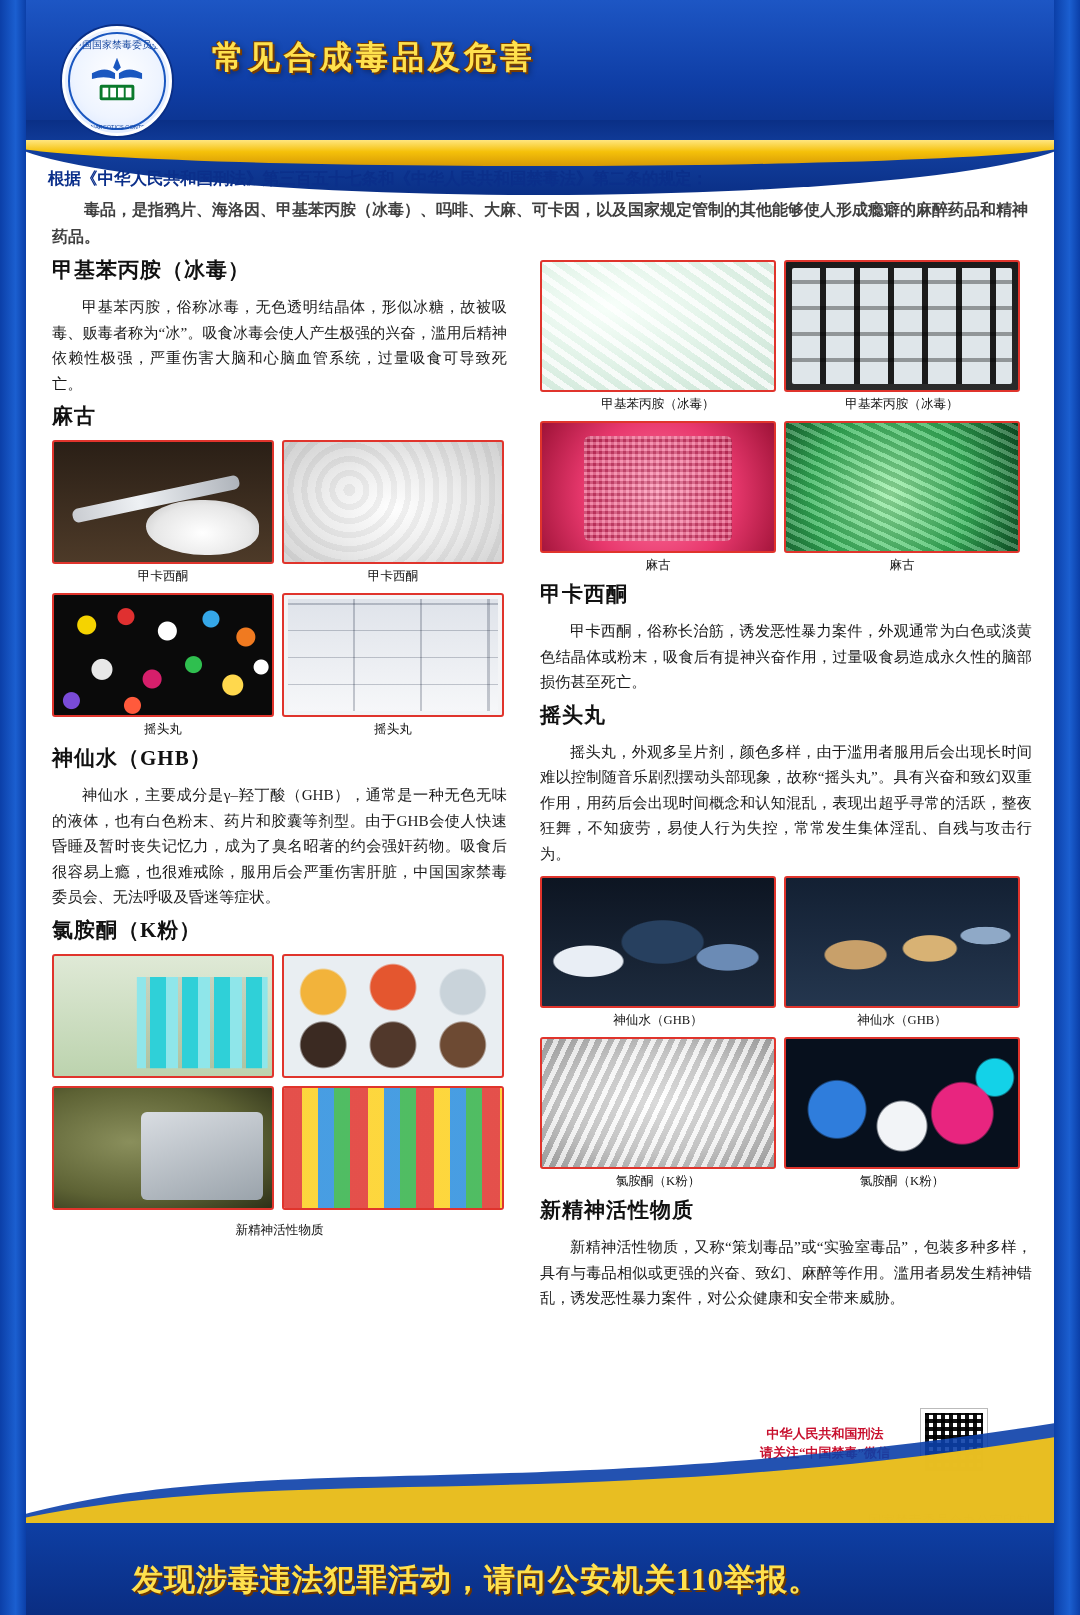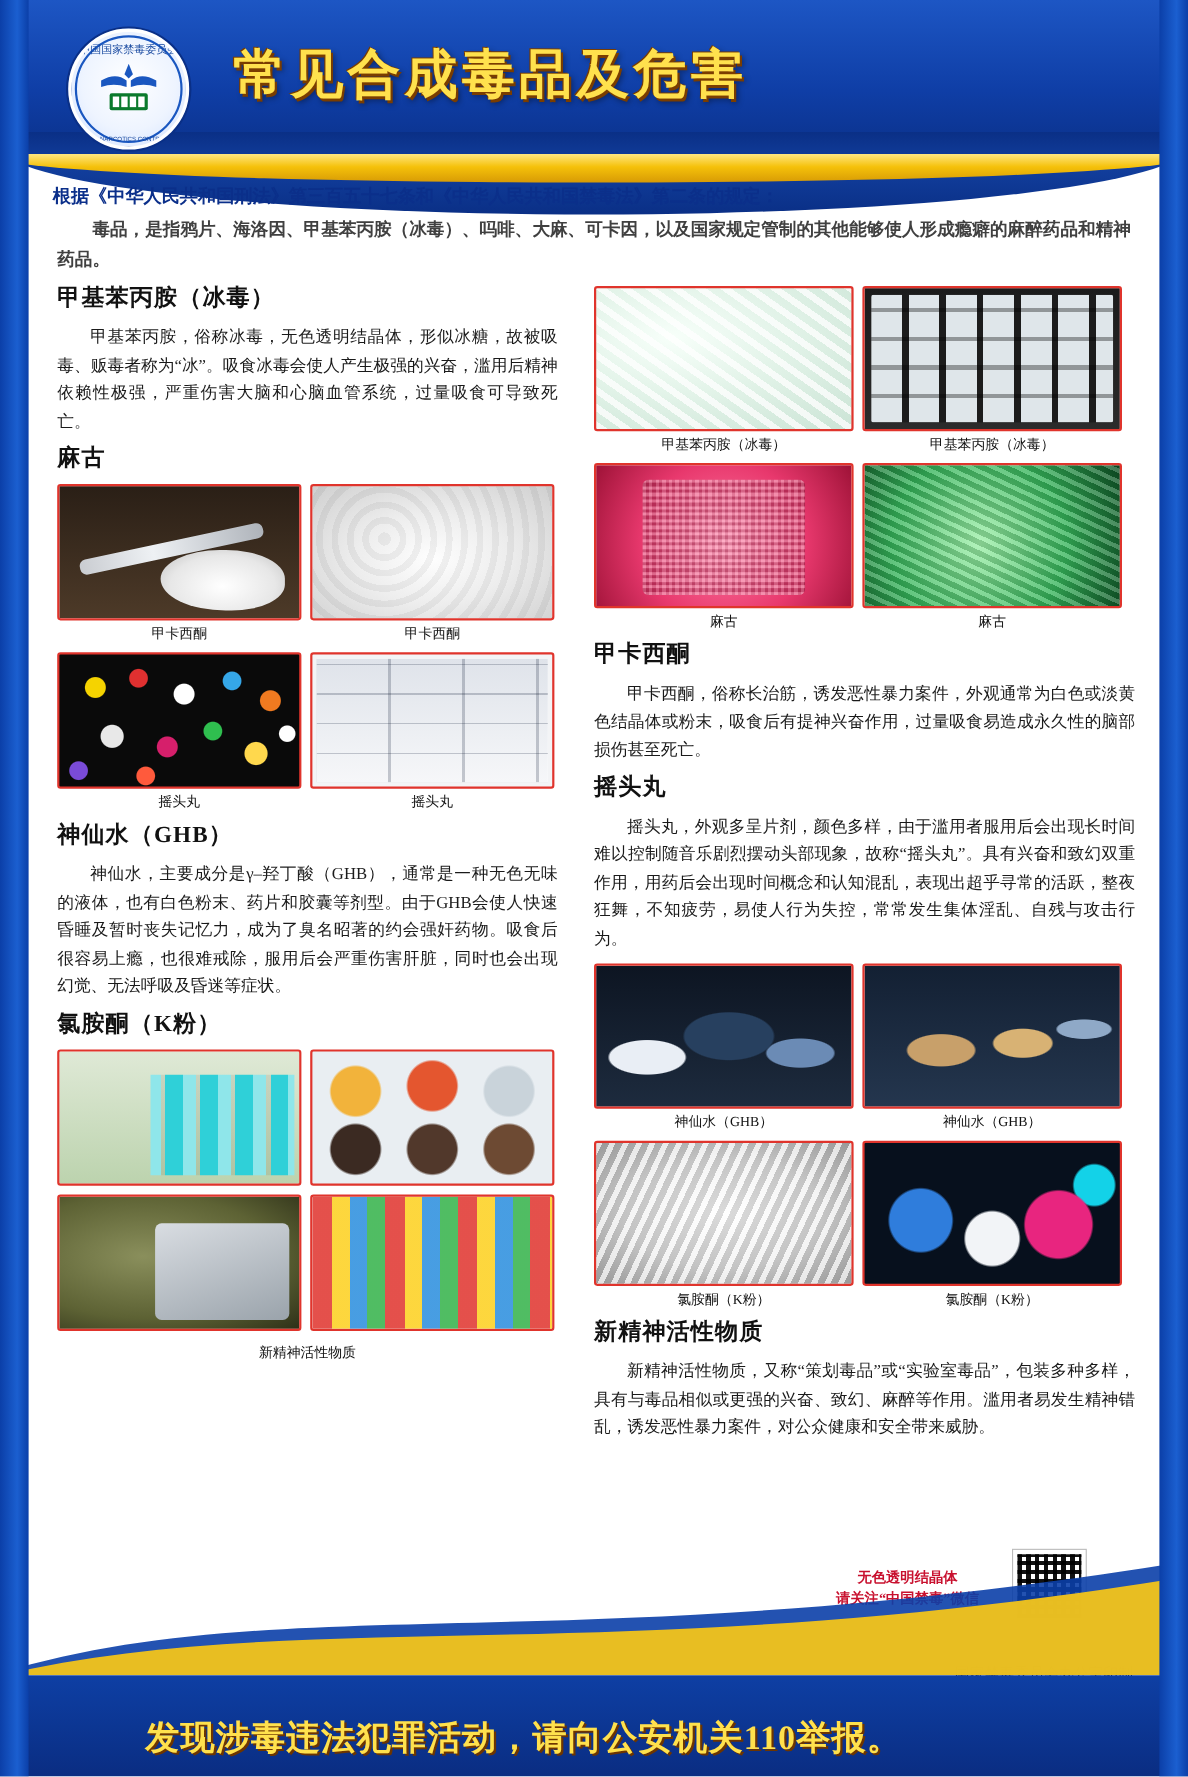--- a/index.html
+++ b/index.html
@@ -58,21 +58,21 @@
   .logo-cn{
     position:absolute;left:50%;top:9px;transform:translateX(-50%);
     font-size:10px;color:#16479f;white-space:nowrap;
   }
   .logo-en{
     position:absolute;left:50%;bottom:3px;transform:translateX(-50%);
     font-size:5.6px;color:#16479f;white-space:nowrap;
   }
   .poster-title{
     position:absolute;left:212px;top:36px;
-    font-size:48px;font-weight:bold;letter-spacing:4px;
+    font-size:32px;font-weight:bold;letter-spacing:4px;
     color:#ffe14d;
     text-shadow:2px 2px 0 #7a3d00, -1px -1px 0 #7a3d00, 3px 3px 6px rgba(0,0,0,.45);
     font-family:"Liberation Serif","DejaVu Serif",serif;
   }
   
   .law-line{
     position:absolute;left:48px;top:168px;width:990px;
     font-size:16.5px;font-weight:bold;color:#0b2f8a;
     font-family:"Liberation Serif","DejaVu Serif",serif;
   }
@@ -293,21 +293,21 @@
         <div class="ph f-pills"></div>
         <div class="cap">摇头丸</div>
       </div>
       <div class="photo-cell">
         <div class="ph f-chart"></div>
         <div class="cap">摇头丸</div>
       </div>
     </div>
 
     <div class="sec-title">神仙水（GHB）</div>
-    <div class="sec-body">神仙水，主要成分是γ–羟丁酸（GHB），通常是一种无色无味的液体，也有白色粉末、药片和胶囊等剂型。由于GHB会使人快速昏睡及暂时丧失记忆力，成为了臭名昭著的约会强奸药物。吸食后很容易上瘾，也很难戒除，服用后会严重伤害肝脏，同时也会出现幻觉、无法呼吸及昏迷等症状。</div>
+    <div class="sec-body">神仙水，主要成分是γ–羟丁酸（GHB），通常是一种无色无味的液体，也有白色粉末、药片和胶囊等剂型。由于GHB会使人快速昏睡及暂时丧失记忆力，成为了臭名昭著的约会强奸药物。吸食后很容易上瘾，也很难戒除，服用后会严重伤害肝脏，中国国家禁毒委员会、无法呼吸及昏迷等症状。</div>
 
     <div class="sec-title">氯胺酮（K粉）</div>
 
     <div class="photo-grid">
       <div class="photo-cell">
         <div class="ph f-drink"></div>
       </div>
       <div class="photo-cell">
         <div class="ph f-cups"></div>
       </div>
@@ -367,21 +367,21 @@
         <div class="ph tall f-k2"></div>
         <div class="cap">氯胺酮（K粉）</div>
       </div>
     </div>
 
     <div class="sec-title">新精神活性物质</div>
     <div class="sec-body">新精神活性物质，又称“策划毒品”或“实验室毒品”，包装多种多样，具有与毒品相似或更强的兴奋、致幻、麻醉等作用。滥用者易发生精神错乱，诱发恶性暴力案件，对公众健康和安全带来威胁。</div>
   </div>
 
   <div class="qr-text">
-    <span>无色透明结晶体</span><br>
+    <span>中华人民共和国刑法</span><br>
     <span>请关注“中国禁毒”微信</span>
   </div>
   <div class="qr"></div>
   <div class="printer">国家禁毒委员会办公室印制</div>
 
   <svg class="swoosh" viewBox="0 0 1080 120" preserveAspectRatio="none">
     <path d="M0,118 C260,40 520,108 1080,16 L1080,120 L0,120 Z" fill="#0b3fa8" opacity="0.9"></path>
     <path d="M0,120 C280,56 560,116 1080,30 L1080,120 Z" fill="#f3c41a" opacity="0.95"></path>
   </svg>
   <div class="footer-band"></div>

